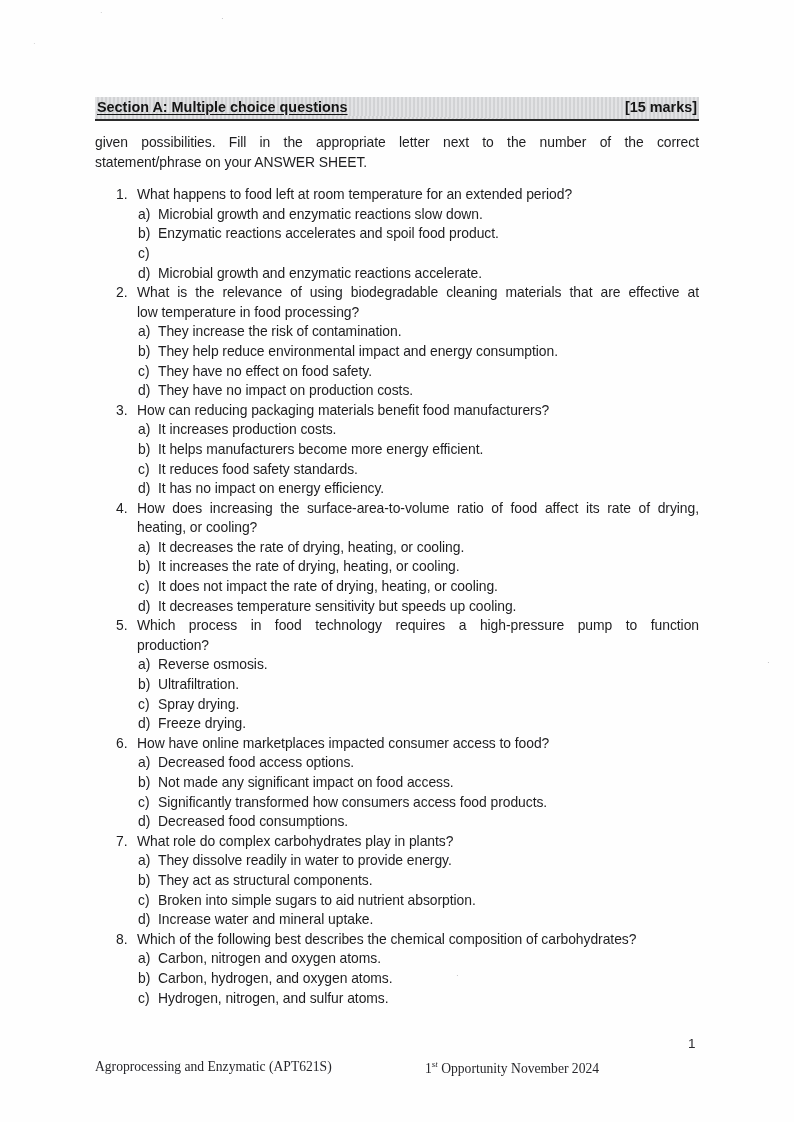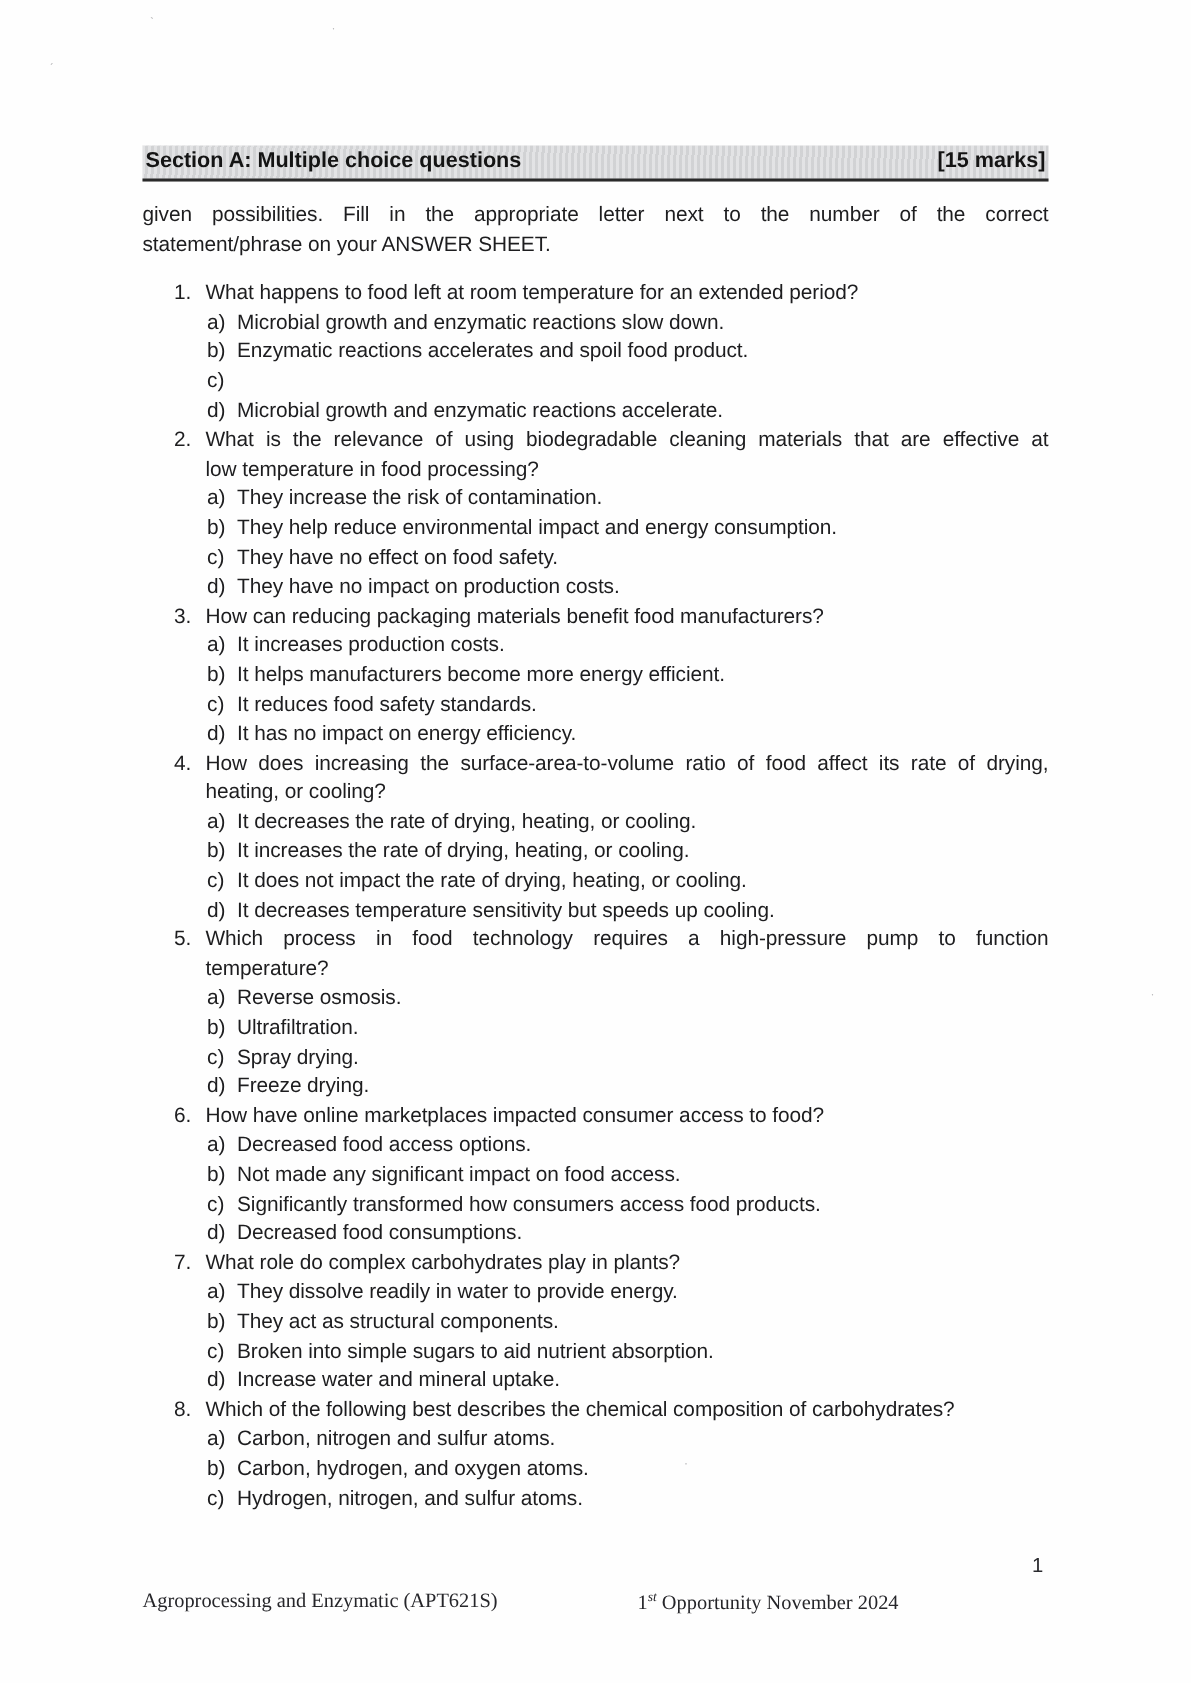--- a/index.html
+++ b/index.html
@@ -15,21 +15,21 @@
 
   
   .section-bar {
     display:flex; justify-content:space-between; align-items:flex-end;
     background:#d9dadc;
     background-image:repeating-linear-gradient(92deg, rgba(255,255,255,0.25) 0 2px, rgba(0,0,0,0.035) 2px 4px);
     border-bottom:2px solid #2a2a2a;
     padding:1px 2px 2px 2px;
     font-size:14.4px; font-weight:700; line-height:19px; color:#141414;
   }
-  .section-title { text-underline-offset:2px; }
+  .section-title { text-decoration:underline; text-underline-offset:2px; }
 
   
   .instructions { margin-top:12px; font-size:13.9px; line-height:19.6px; }
   .line-just { text-align:justify; text-align-last:justify; letter-spacing:-0.05px; }
   .line-plain { text-align:left; letter-spacing:-0.05px; }
 
   
   .questions { margin-top:13px; font-size:13.9px; line-height:19.6px; }
   .q-row { display:flex; }
   .q-num { flex:0 0 21px; margin-left:21px; }
@@ -173,21 +173,21 @@
           <div class="o-row">
             <span class="o-letter">d)</span>
             <span class="o-text">It decreases temperature sensitivity but speeds up cooling.</span>
           </div>
         </div>
         <div class="question">
           <div class="q-row">
             <span class="q-num">5.</span>
             <span class="q-text">
               <div class="line-just">Which process in food technology requires a high-pressure pump to function</div>
-              <div class="line-plain">temperature?</div>
+              <div class="line-plain">production?</div>
             </span>
           </div>
           <div class="o-row">
             <span class="o-letter">a)</span>
             <span class="o-text">Reverse osmosis.</span>
           </div>
           <div class="o-row">
             <span class="o-letter">b)</span>
             <span class="o-text">Ultrafiltration.</span>
           </div>
@@ -250,21 +250,21 @@
         </div>
         <div class="question">
           <div class="q-row">
             <span class="q-num">8.</span>
             <span class="q-text">
               <div class="line-plain">Which of the following best describes the chemical composition of carbohydrates?</div>
             </span>
           </div>
           <div class="o-row">
             <span class="o-letter">a)</span>
-            <span class="o-text">Carbon, nitrogen and sulfur atoms.</span>
+            <span class="o-text">Carbon, nitrogen and oxygen atoms.</span>
           </div>
           <div class="o-row">
             <span class="o-letter">b)</span>
             <span class="o-text">Carbon, hydrogen, and oxygen atoms.</span>
           </div>
           <div class="o-row">
             <span class="o-letter">c)</span>
             <span class="o-text">Hydrogen, nitrogen, and sulfur atoms.</span>
           </div>
         </div>

